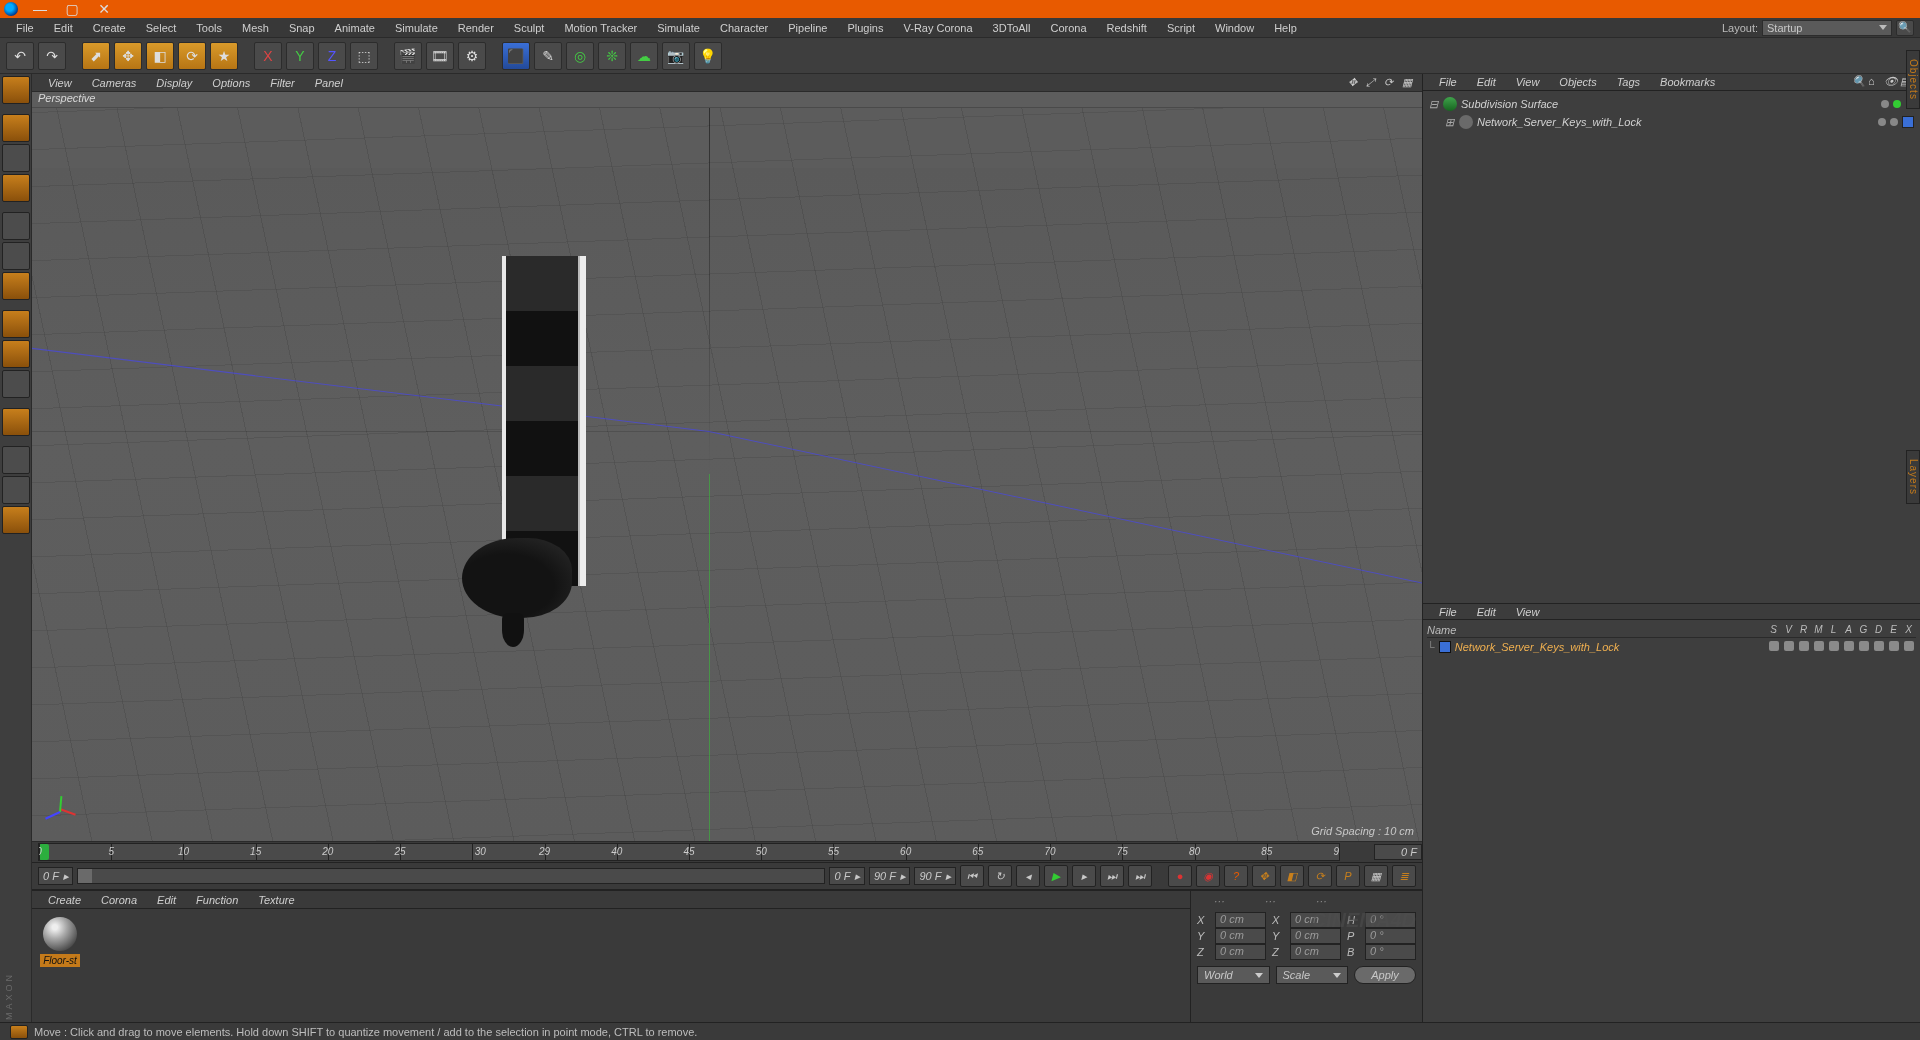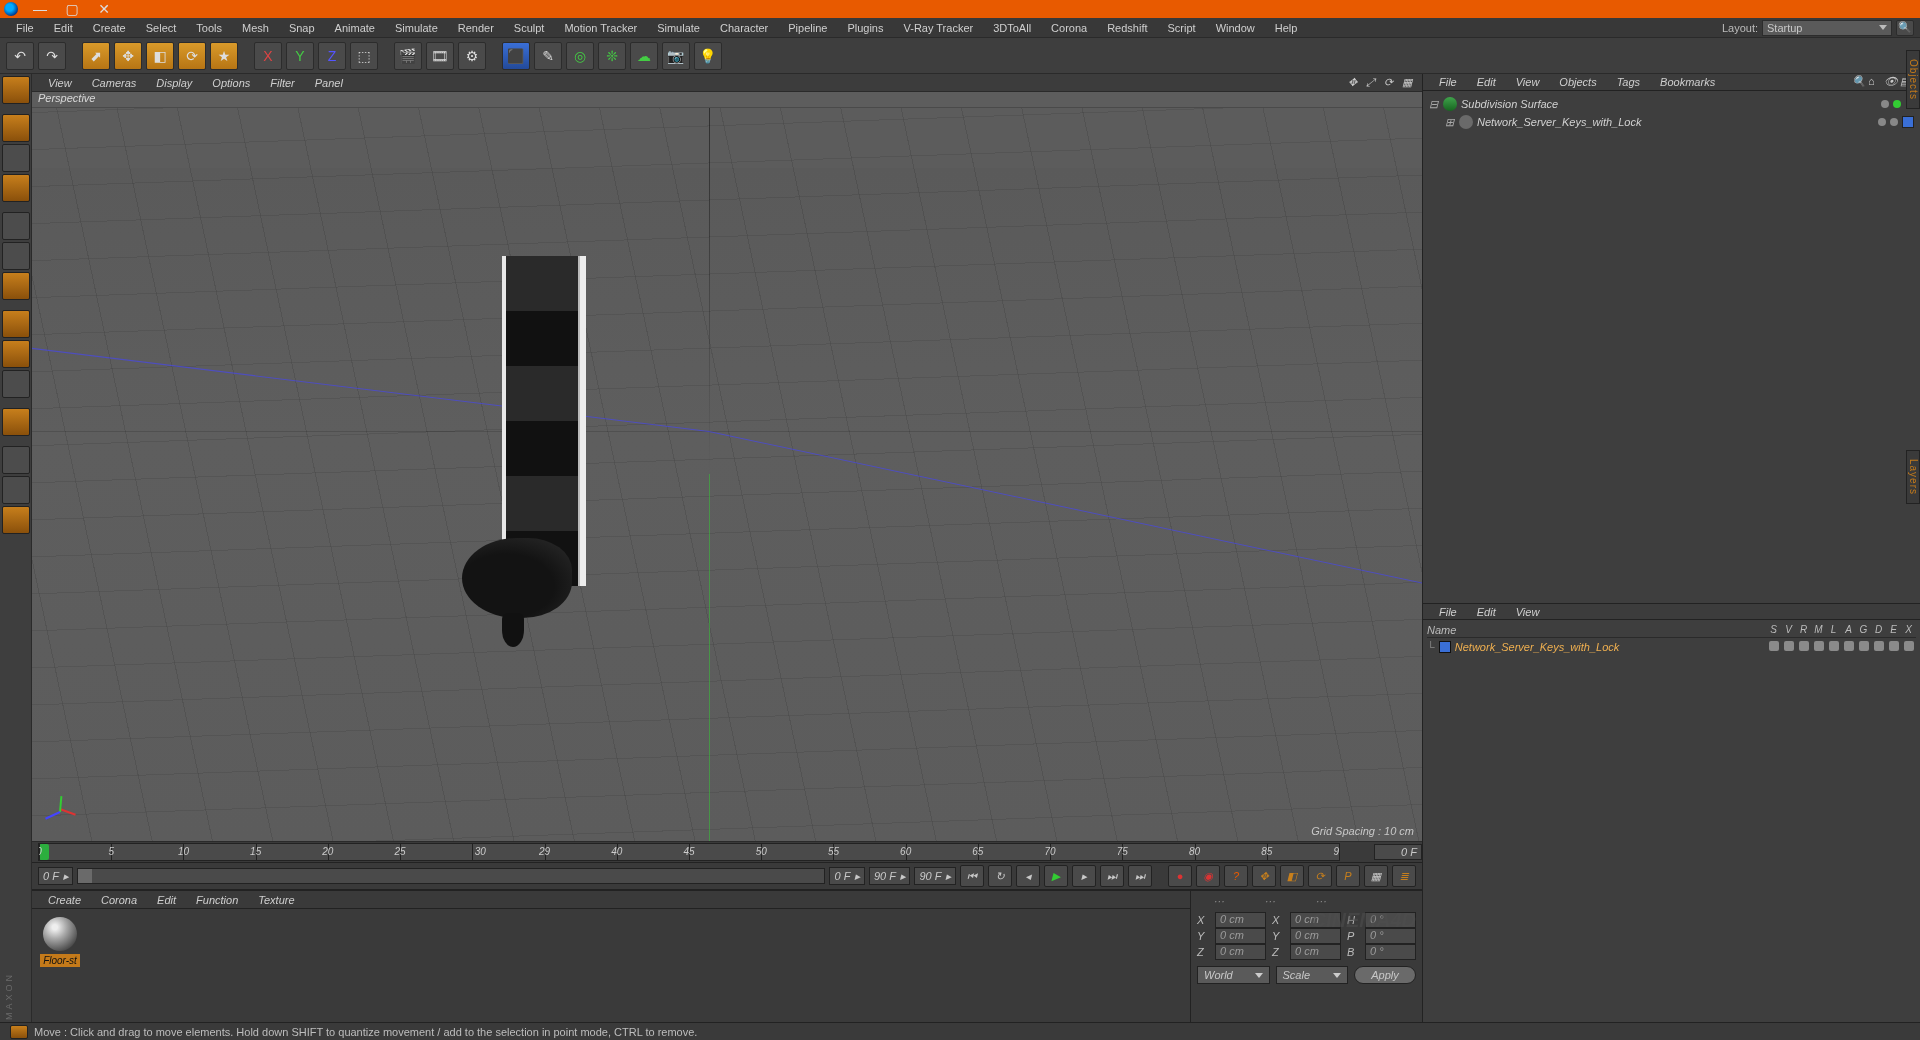--- a/index.html
+++ b/index.html
@@ -175,21 +175,21 @@
     <div class="mitem">Snap</div>
     <div class="mitem">Animate</div>
     <div class="mitem">Simulate</div>
     <div class="mitem">Render</div>
     <div class="mitem">Sculpt</div>
     <div class="mitem">Motion Tracker</div>
     <div class="mitem">Simulate</div>
     <div class="mitem">Character</div>
     <div class="mitem">Pipeline</div>
     <div class="mitem">Plugins</div>
-    <div class="mitem">V-Ray Tracker</div>
+    <div class="mitem">V-Ray Corona</div>
     <div class="mitem">3DToAll</div>
     <div class="mitem">Corona</div>
     <div class="mitem">Redshift</div>
     <div class="mitem">Script</div>
     <div class="mitem">Window</div>
     <div class="mitem">Help</div>
   <div class="spacer"></div>
   <div class="layoutlbl">Layout:</div>
   <div class="layoutsel">
     <span>Startup</span>

